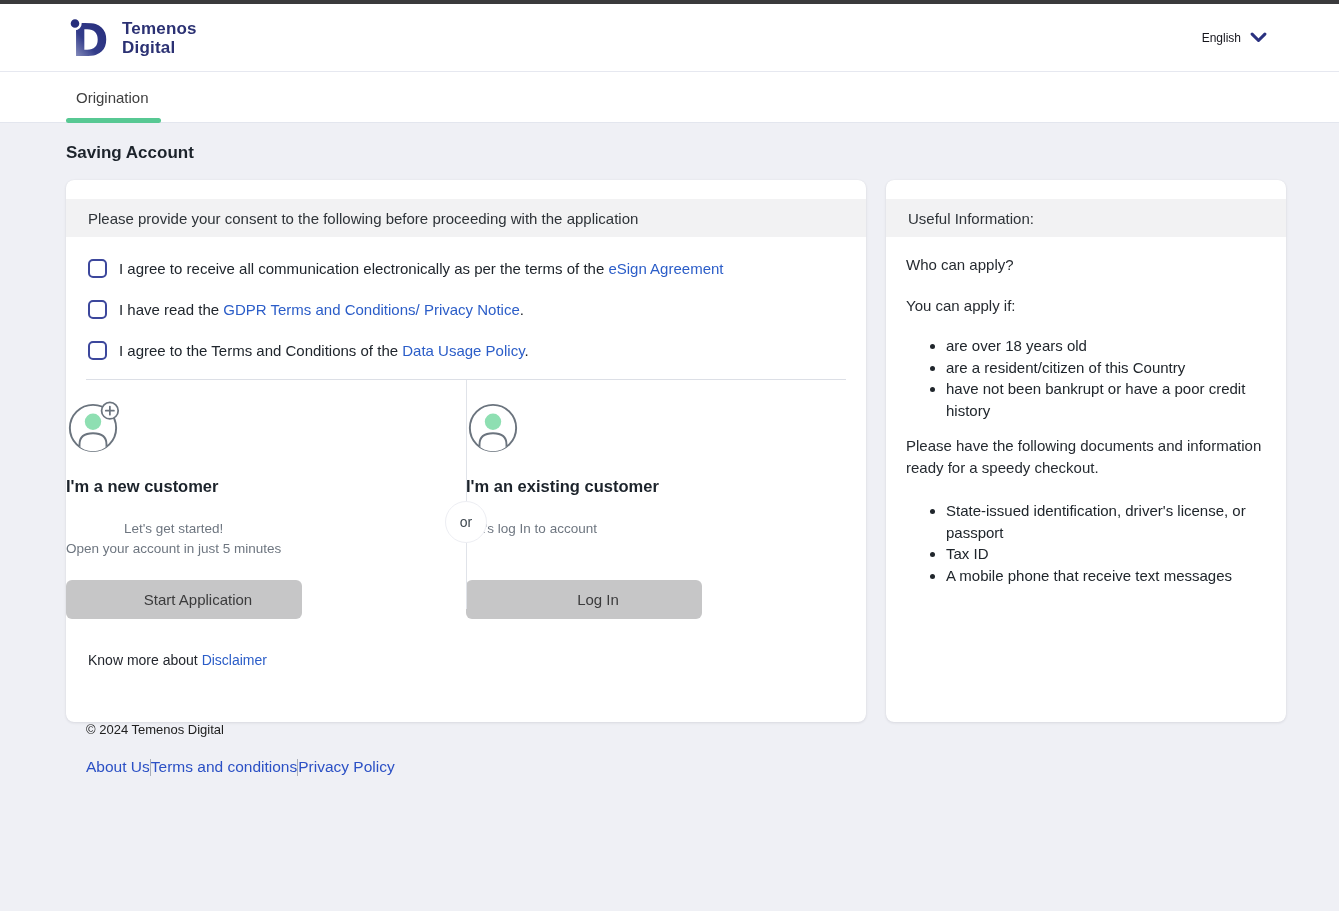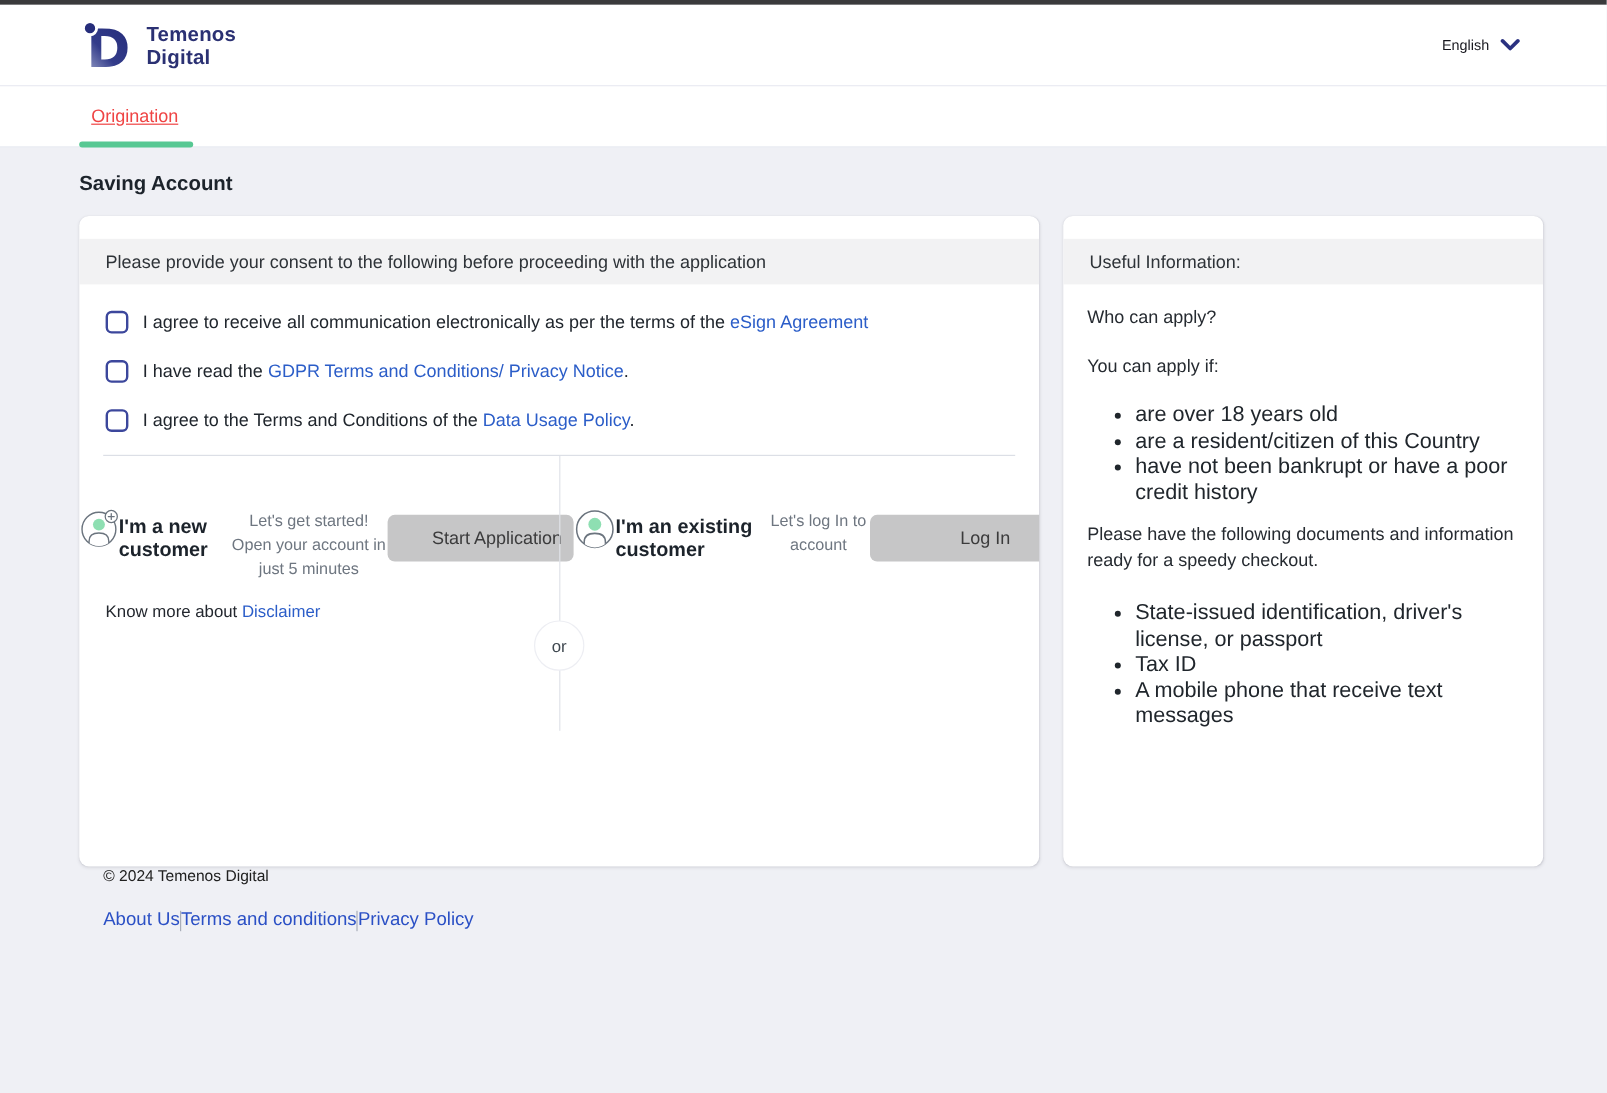--- a/index.html
+++ b/index.html
@@ -29,22 +29,22 @@
   .lang-label { font-size: 12px; color: #16161d; }
   .lang svg { display: block; }
 
   
   .tab-bar {
     height: 51px; background: #ffffff; position: relative;
     padding-left: 66px; border-bottom: 1px solid #e3e6ee;
     display: flex; align-items: center;
   }
   .tab {
-    font-size: 15px; color: #ef4444; padding: 0 10px; cursor: pointer;
-    height: 100%; display: flex; align-items: center; position: relative; text-decoration: underline;
+    font-size: 15px; color: #404040; padding: 0 10px; cursor: pointer;
+    height: 100%; display: flex; align-items: center; position: relative;
   }
   .tab-underline {
     position: absolute; left: 66px; bottom: -1px; width: 95px; height: 5px;
     background: #57c893; border-radius: 4px;
   }
 
   
   .content { padding: 0 53px 0 66px; }
   .page-title { font-size: 17px; font-weight: 700; color: #1c232b; margin-top: 20px; }
   .cards-row { display: flex; gap: 20px; margin-top: 17px; }
@@ -66,51 +66,51 @@
   .checkbox {
     width: 19px; height: 19px; border: 2px solid #3c479c; border-radius: 5px;
     background: #fff; margin-right: 12px; flex-shrink: 0; cursor: pointer;
   }
   .checkbox-label { font-size: 15px; color: #20262d; }
   a.link { color: #2b5dc8; text-decoration: none; cursor: pointer; }
 
   .section-divider { border: none; border-top: 1px solid #dcdfe6; margin: 2px 20px 0 20px; }
 
   .customer-columns { display: flex; position: relative; padding-top: 21px; }
-  .customer-col { flex: 1; display: flex; flex-direction: row; align-items: flex-end; }
+  .customer-col { flex: 1; display: flex; flex-direction: column; align-items: flex-start; }
   .cust-title { font-size: 16.5px; font-weight: 600; color: #1c232b; margin-top: 22px; }
   .cust-sub {
     margin-top: 23px; height: 44px; text-align: center;
     font-size: 13.5px; color: #6e7680; line-height: 20px;
   }
   .gray-btn {
     margin-top: 17px; width: 236px; height: 39px; border: none; border-radius: 6px;
     background: #c6c6c7; color: #3b3b3c; font-size: 15px; cursor: pointer;
     font-family: inherit;
     padding-left: 28px;
   }
   .v-divider {
     position: absolute; left: 50%; top: 0; height: 229px;
     border-left: 1px solid #e0e3e9;
   }
   .or-badge {
-    position: absolute; left: calc(50% - 21px); top: 137px;
+    position: absolute; left: calc(50% - 21px); top: 121px;
     width: 42px; height: 42px; border-radius: 50%;
     background: #fff; border: 1px solid #edeef3;
     display: flex; align-items: center; justify-content: center;
     font-size: 14px; color: #3f4850;
   }
   .know-more { padding: 0 22px; margin-top: 33px; font-size: 14px; color: #23272e; }
 
   
   .info-card { width: 400px; }
   .info-content { padding: 19px 20px 0 20px; font-size: 15px; color: #262b31; }
   .info-q { margin-bottom: 24px; }
   .info-list { margin: 21px 0 14px 0; padding-left: 40px; }
-  .info-list li { font-size: 18px; line-height: 21.5px; color: #20262c; }
+  .info-list li { font-size: 15px; line-height: 21.5px; color: #20262c; }
   .info-para { line-height: 22px; margin-bottom: 0; }
 
   
   .footer { padding-left: 86px; }
   .copyright { font-size: 13px; color: #202020; }
   .footer-links { display: flex; align-items: center; margin-top: 21px; }
   .footer-links a { font-size: 15.5px; color: #2b50c5; text-decoration: none; cursor: pointer; }
   .flink-sep { width: 1px; height: 17px; background: #a9aeb9; }
 </style>
 </head>

